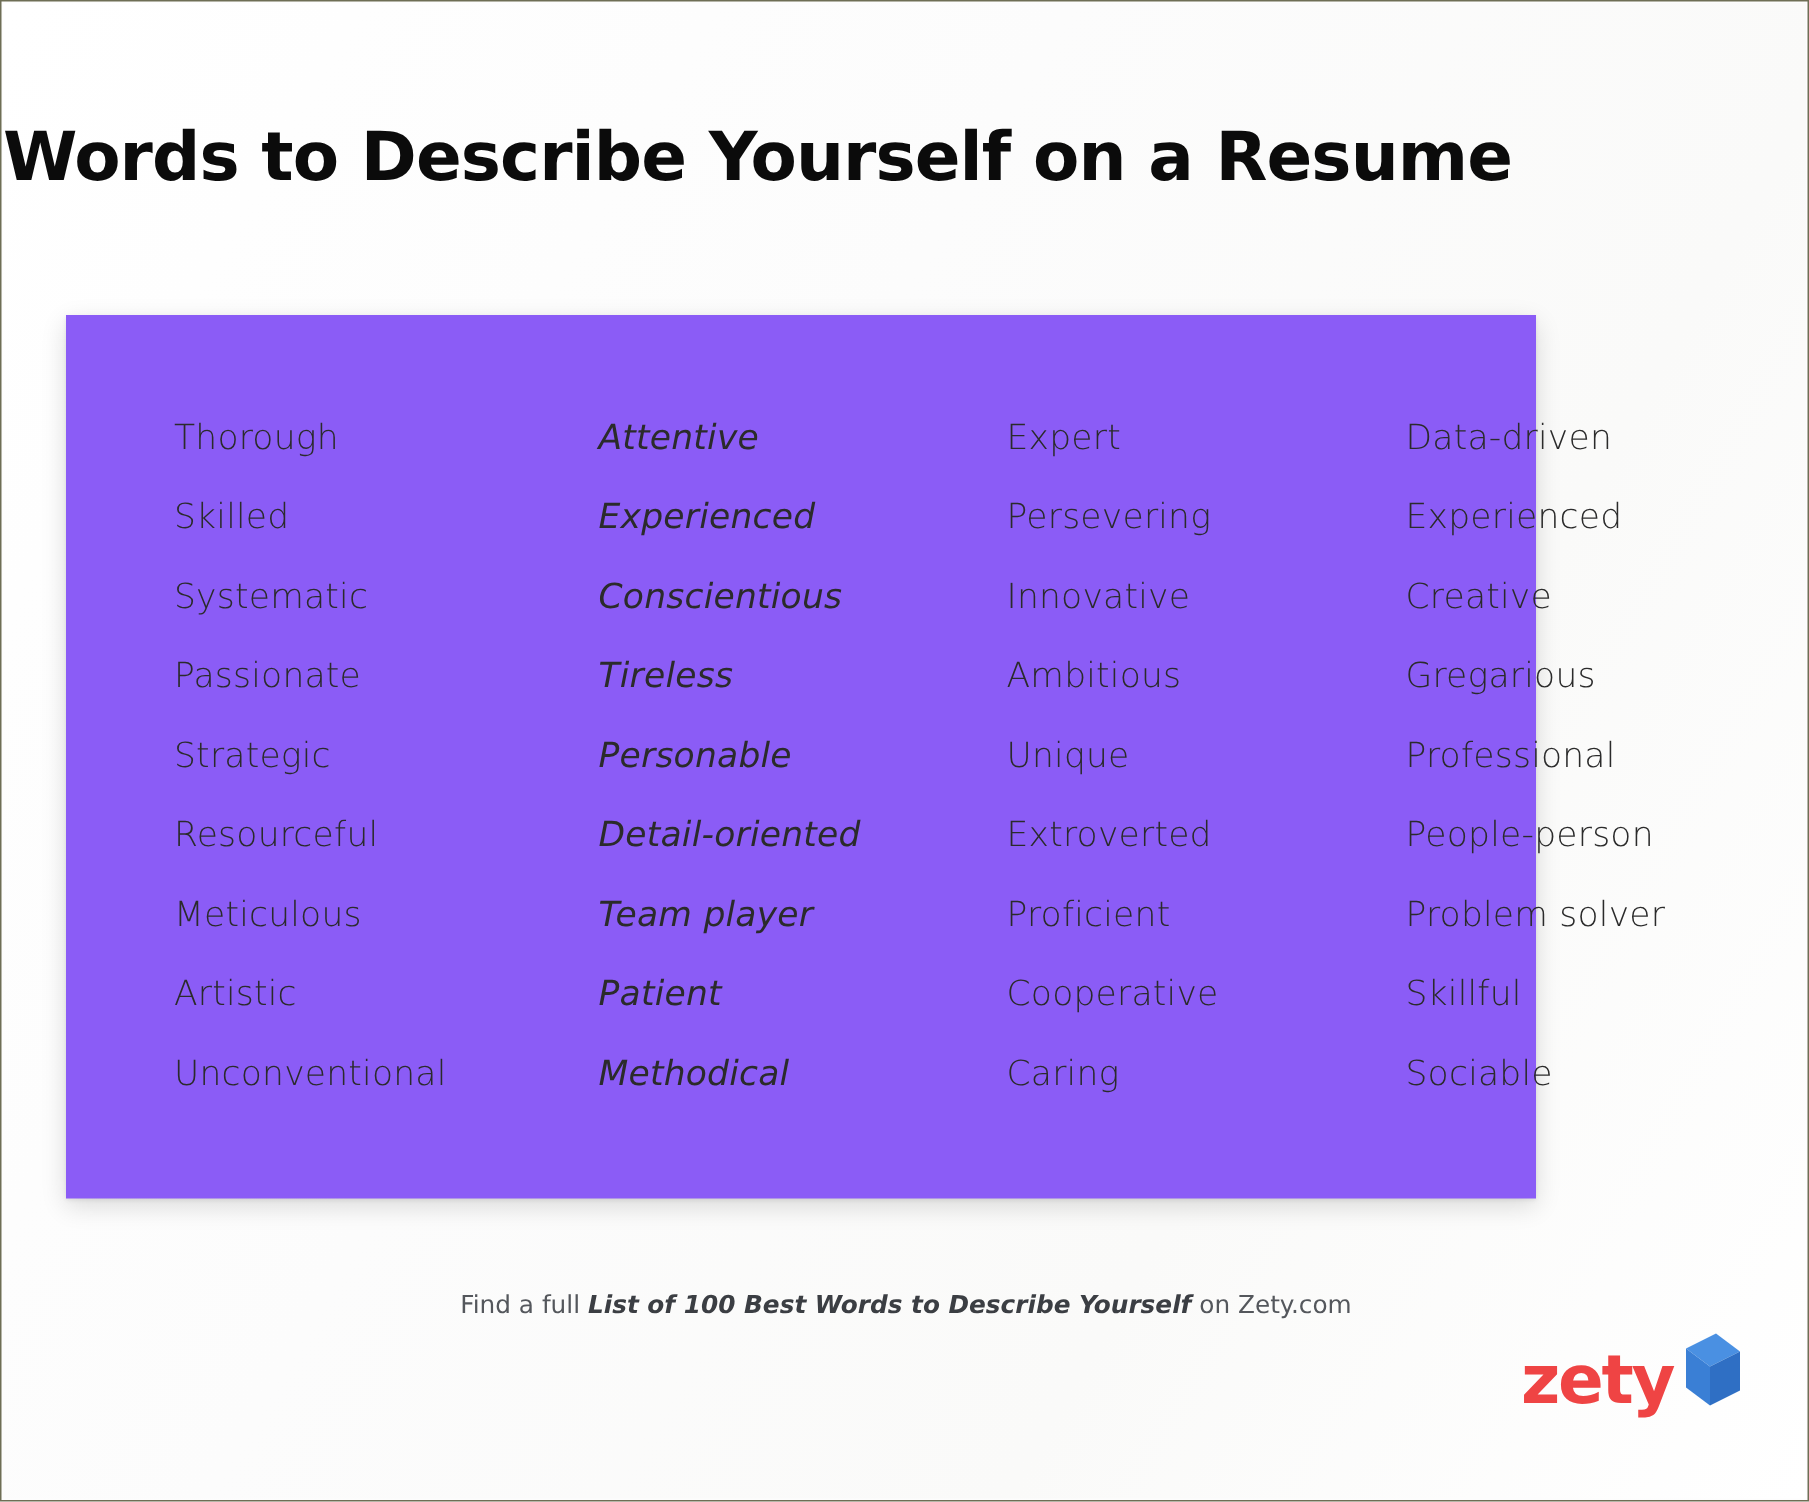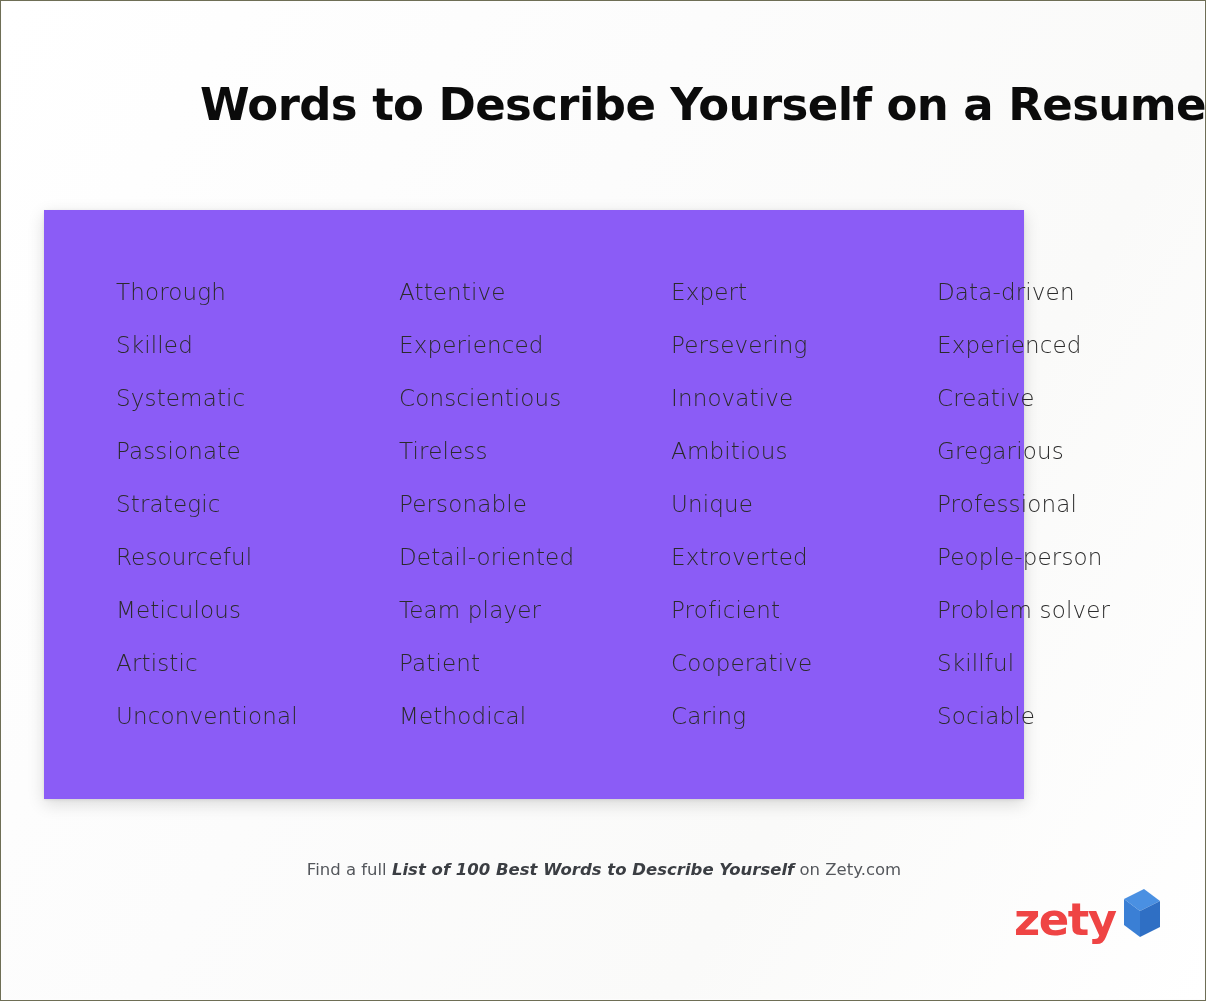--- a/index.html
+++ b/index.html
@@ -40,21 +40,21 @@
     position: absolute;
     inset: 1px;
   }
 
   
   .title {
     position: absolute;
     left: 0;
     top: 76px;
     width: 1204px;
-    text-align: right;
+    text-align: left;
     font-family: "DejaVu Sans", sans-serif;
     font-weight: 700;
     font-size: 45px;
     letter-spacing: -0.6px;
     color: #0b0b0b;
     white-space: nowrap;
   }
 
   
   .card {
@@ -75,21 +75,21 @@
     height: 589px;
     display: flex;
     padding-top: 56px;
     box-sizing: border-box;
   }
 
   .col {
     box-sizing: border-box;
   }
   .col-1 { width: 277px; padding-left: 72px; }
-  .col-2 { width: 270px; padding-left: 78px; }
+  .col-2 { width: 270px; padding-left: 78px; font-style: italic; }
   .col-3 { width: 268px; padding-left: 80px; }
   .col-4 { width: 305px; padding-left: 78px; }
 
   .word {
     font-family: "DejaVu Sans", "Liberation Sans", sans-serif;
     font-weight: 300;
     font-size: 23px;
     line-height: 53px;
     color: #2b2b2b;
     letter-spacing: 0.15px;

